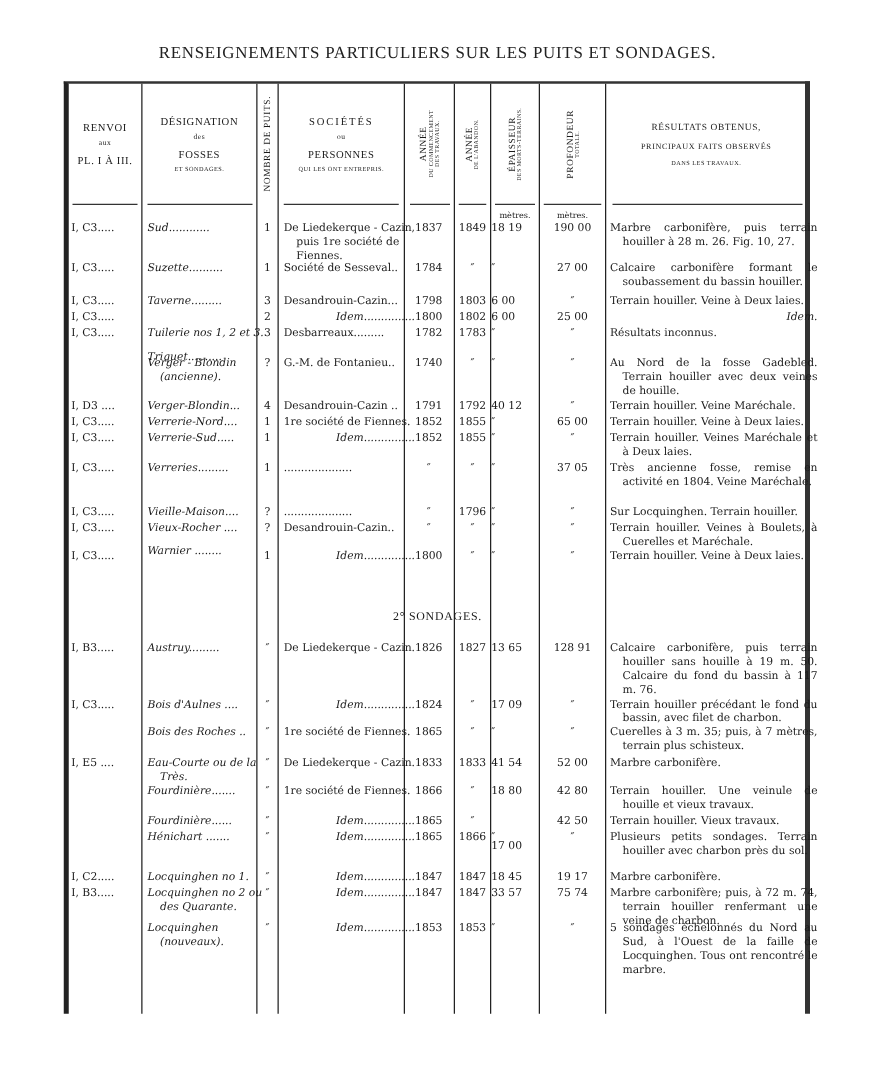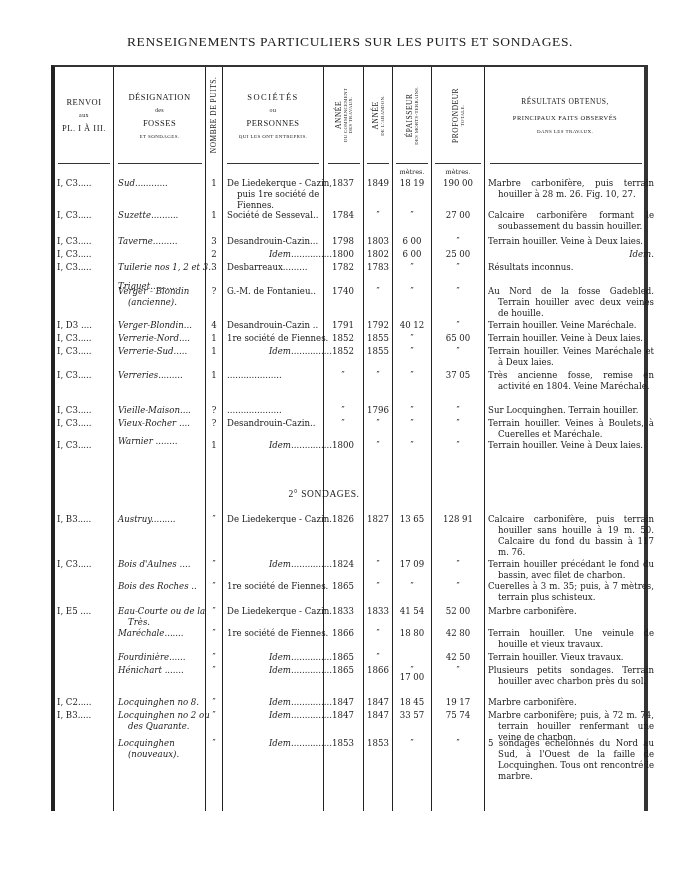--- a/index.html
+++ b/index.html
@@ -22,26 +22,26 @@
   .vhdr .rot .b { font-size: 7.5px; display: block; letter-spacing: 0.5px; }
   .vhdr .rot .s { font-size: 4.8px; display: block; letter-spacing: 0.3px; }
   .unit { position: absolute; top: 168px; font-size: 6.5px; text-align: center; font-style: normal; }
   .cell { position: absolute; font-size: 8.6px; line-height: 11px; font-family: "DejaVu Serif", serif; }
   .c-ren { left: 57px; width: 54px; }
   .c-des { left: 118px; width: 86px; font-style: italic; }
   .c-nb  { left: 206px; width: 16px; text-align: center; }
   .c-soc { left: 227px; width: 95px; }
   .c-a1  { left: 324px; width: 38px; text-align: center; }
   .c-a2  { left: 364px; width: 28px; text-align: center; }
-  .c-ep  { left: 393px; width: 38px; text-align: center; }
+  .c-ep  { left: 393px; width: 38px; }
   .c-pr  { left: 432px; width: 52px; text-align: center; }
   .c-res { left: 488px; width: 156px; text-align: justify; }
   .hang { padding-left: 10px; text-indent: -10px; }
   .it { font-style: italic; text-align: right; }
-  .section { position: absolute; top: 489px; left: 0; width: 648px; text-align: center;
+  .section { position: absolute; top: 489px; left: 0; width: 700px; text-align: center;
              font-size: 9.5px; font-family: "Liberation Serif", serif; letter-spacing: 0.6px; }
 </style>
 </head>
 <body>
 
 <div class="title">RENSEIGNEMENTS PARTICULIERS SUR LES PUITS ET SONDAGES.</div>
 
 <div class="frame"></div>
 
 <div class="vline" style="left:113px;height:744px"></div>
@@ -303,21 +303,21 @@
       <div class="cell c-nb" style="top: 606px;">″</div>
       <div class="cell c-soc hang" style="top: 606px;">De Liedekerque - Cazin.</div>
       <div class="cell c-a1" style="top: 606px;">1833</div>
       <div class="cell c-a2" style="top: 606px;">1833</div>
       <div class="cell c-ep" style="top: 606px;">41 54</div>
       <div class="cell c-pr" style="top: 606px;">52 00</div>
       <div class="cell c-res hang" style="top: 606px;">Marbre carbonifère.</div>
     </div>
     <div>
       <div class="cell c-ren" style="top: 628px;"></div>
-      <div class="cell c-des hang" style="top: 628px;">Maréchale.......</div>
+      <div class="cell c-des hang" style="top: 628px;">Fourdinière.......</div>
       <div class="cell c-nb" style="top: 628px;">″</div>
       <div class="cell c-soc hang" style="top: 628px;">1re société de Fiennes.</div>
       <div class="cell c-a1" style="top: 628px;">1866</div>
       <div class="cell c-a2" style="top: 628px;">″</div>
       <div class="cell c-ep" style="top: 628px;">18 80</div>
       <div class="cell c-pr" style="top: 628px;">42 80</div>
       <div class="cell c-res hang" style="top: 628px;">Terrain houiller. Une veinule de houille et vieux travaux.</div>
     </div>
     <div>
       <div class="cell c-ren" style="top: 652px;"></div>
@@ -336,21 +336,21 @@
       <div class="cell c-nb" style="top: 665px;">″</div>
       <div class="cell c-soc hang it" style="top: 665px;">Idem...............</div>
       <div class="cell c-a1" style="top: 665px;">1865</div>
       <div class="cell c-a2" style="top: 665px;">1866</div>
       <div class="cell c-ep" style="top: 665px;">″</div>
       <div class="cell c-pr" style="top: 665px;">″</div>
       <div class="cell c-res hang" style="top: 665px;">Plusieurs petits sondages. Terrain houiller avec charbon près du sol.</div>
     </div>
     <div>
       <div class="cell c-ren" style="top: 697px;">I, C2.....</div>
-      <div class="cell c-des hang" style="top: 697px;">Locquinghen no 8.</div>
+      <div class="cell c-des hang" style="top: 697px;">Locquinghen no 1.</div>
       <div class="cell c-nb" style="top: 697px;">″</div>
       <div class="cell c-soc hang it" style="top: 697px;">Idem...............</div>
       <div class="cell c-a1" style="top: 697px;">1847</div>
       <div class="cell c-a2" style="top: 697px;">1847</div>
       <div class="cell c-ep" style="top: 697px;">18 45</div>
       <div class="cell c-pr" style="top: 697px;">19 17</div>
       <div class="cell c-res hang" style="top: 697px;">Marbre carbonifère.</div>
     </div>
     <div>
       <div class="cell c-ren" style="top: 710px;">I, B3.....</div>

